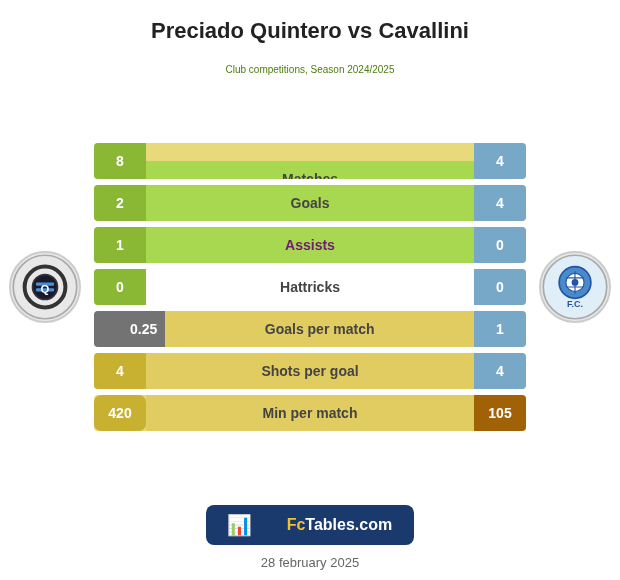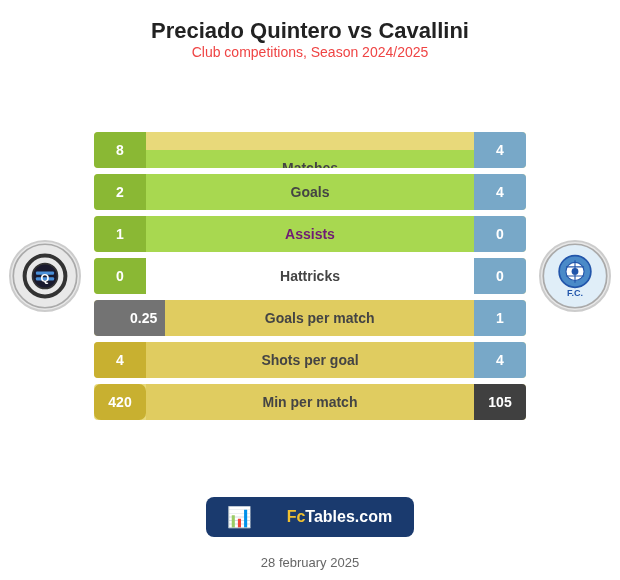--- a/index.html
+++ b/index.html
@@ -12,41 +12,40 @@
       overflow: hidden;
     }
 
     .page-wrapper {
       width: 620px;
       height: 580px;
       background: #fff;
       display: flex;
       flex-direction: column;
       align-items: center;
-      gap: 8px;
     }
 
     
     .header {
       width: 100%;
       text-align: center;
       padding: 18px 10px 6px 10px;
       background: #fff;
     }
 
     .header-title {
       font-size: 22px;
       font-weight: bold;
       color: #222;
     }
 
     .header-subtitle {
-      font-size: 14px;
-      color: #ef4444;
-      margin-top: 0;
+      font-size: 10px;
+      color: #4d7c0f;
+      margin-top: 20px;
     }
 
     
     .main-content {
       width: 100%;
       display: flex;
       flex-direction: row;
       align-items: center;
       justify-content: center;
       padding: 10px 0 0 0;
@@ -153,21 +152,21 @@
     .stat-row.goals-per-match .stat-left { background: #737373; padding-left: 36px; }
     .stat-row.goals-per-match .stat-label { background: #e0cc60; color: #444; }
     .stat-row.goals-per-match .stat-right { background: #78a8c8; }
 
     .stat-row.shots-per-goal .stat-left { background: #c8b030; }
     .stat-row.shots-per-goal .stat-label { background: #e0cc60; color: #444; }
     .stat-row.shots-per-goal .stat-right { background: #78a8c8; }
 
     .stat-row.min-per-goal .stat-left { background: #c8b030; border-radius: 7px; }
     .stat-row.min-per-goal .stat-label { background: #e0cc60; color: #444; }
-    .stat-row.min-per-goal .stat-right { background: #404040; }
+    .stat-row.min-per-goal .stat-right { background: #a16207; }
 
     
     .fctables-banner {
       margin: 10px auto 6px auto;
       background: #1a3a6e;
       border-radius: 8px;
       padding: 8px 22px;
       display: flex;
       align-items: center;
       gap: 8px;

